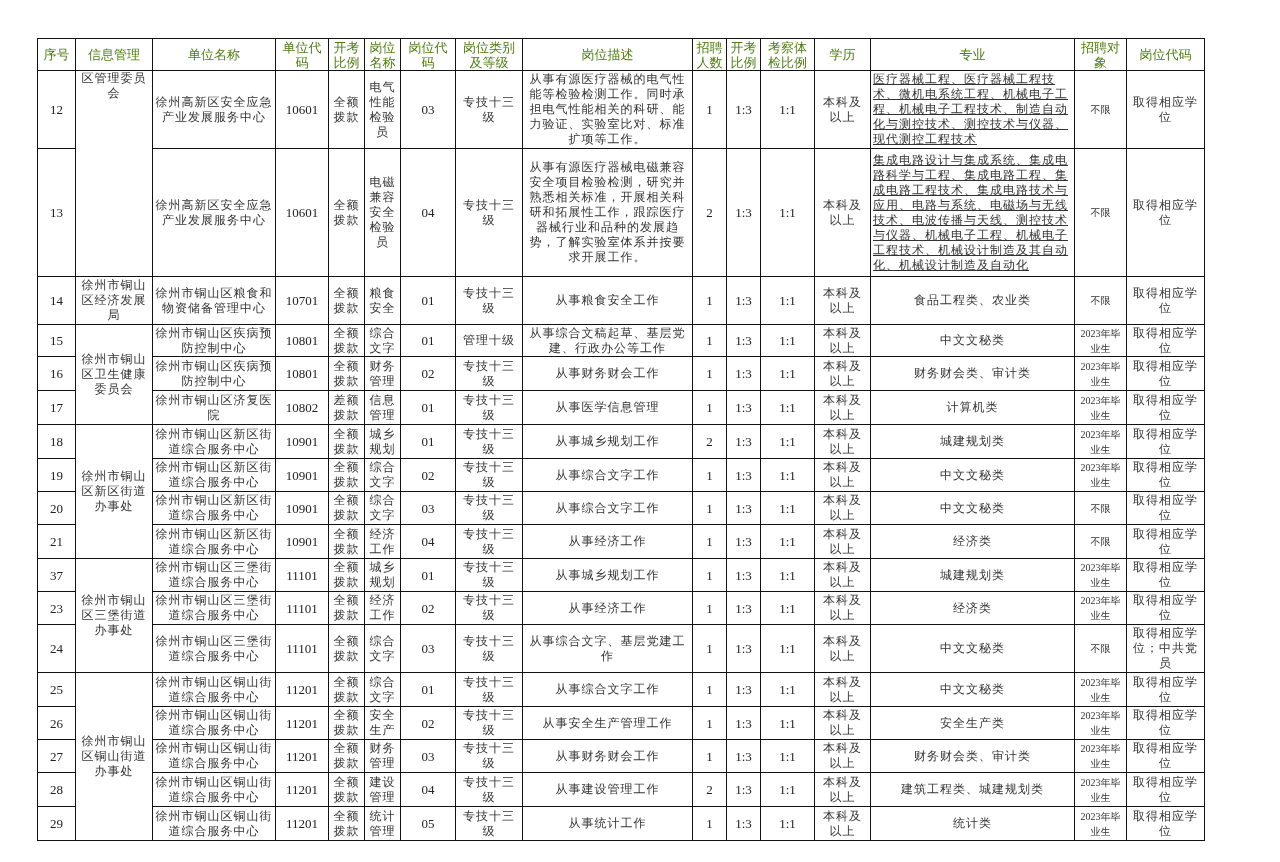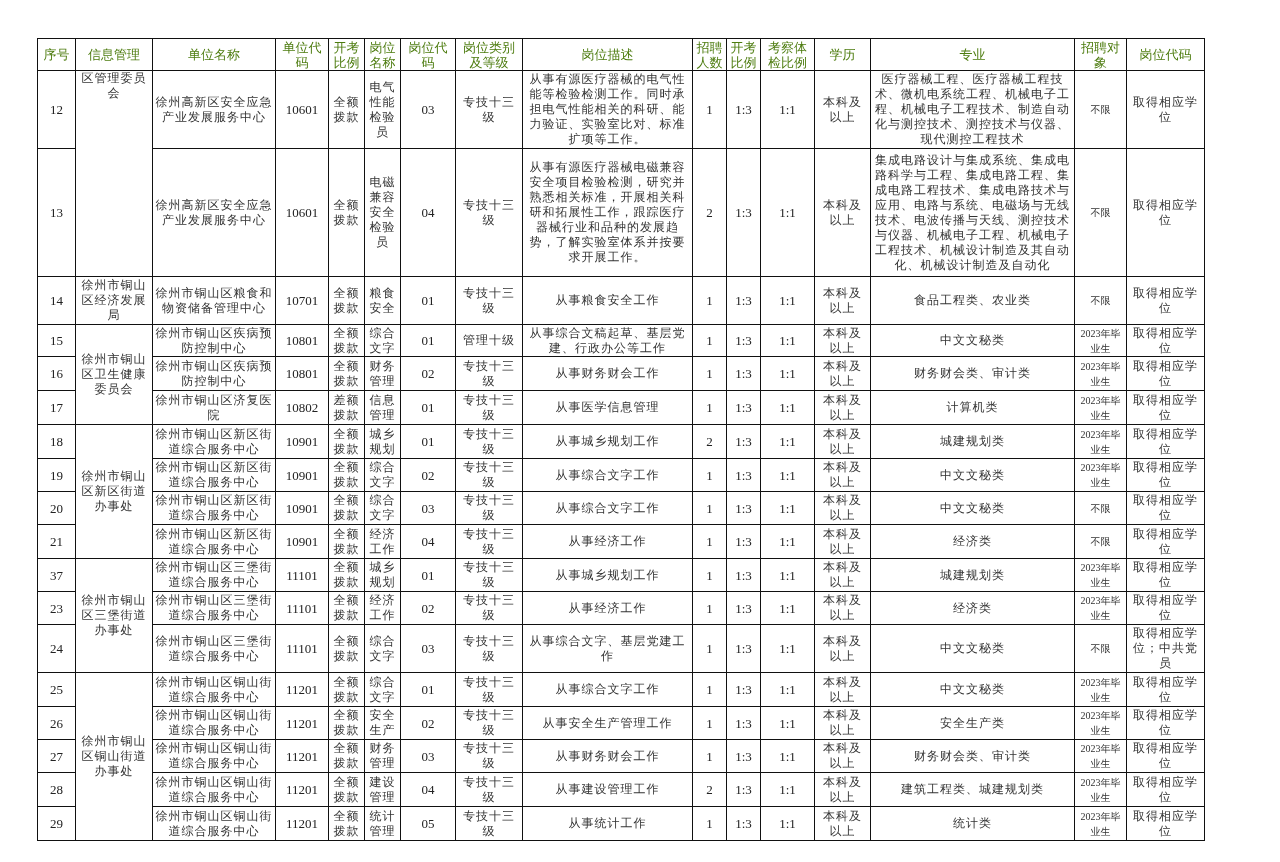--- a/index.html
+++ b/index.html
@@ -2,21 +2,21 @@
 <html><head>
 <meta charset="utf-8">
 <style>
   html,body{margin:0;padding:0;background:#fff;}
   body{width:1280px;height:862px;position:relative;overflow:hidden;font-family:"DejaVu Serif",serif;color:#222;}
   table{position:absolute;left:37px;top:38px;border-collapse:collapse;table-layout:fixed;width:1167px;}
   td,th{border:1px solid #111;text-align:center;vertical-align:middle;padding:0 2px;font-size:12px;line-height:15px;overflow:hidden;}
   th{font-family:"DejaVu Sans",sans-serif;font-weight:normal;font-size:13px;line-height:15px;color:#4d7c0f;height:31px;}
   td{color:#333;letter-spacing:1px;}
   td.num{letter-spacing:0;font-family:"Liberation Serif",serif;font-size:13px;color:#222;}
-  td.left{text-align:center;}
+  td.left{text-align:left;text-decoration:underline;}
   td.top{vertical-align:top;}
   td.grad{font-family:"Liberation Serif",serif;letter-spacing:0;font-size:10px;}
 </style>
 </head>
 <body>
 
 <table>
   <colgroup>
     <col style="width:38px">
       <col style="width:77px">

